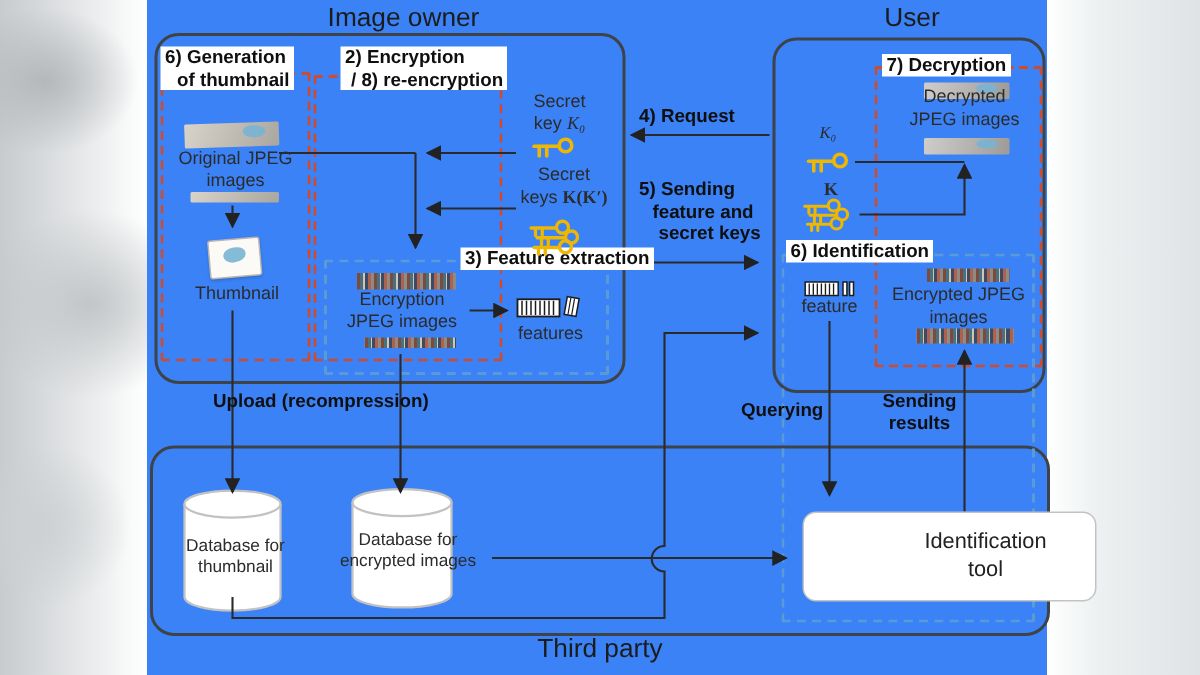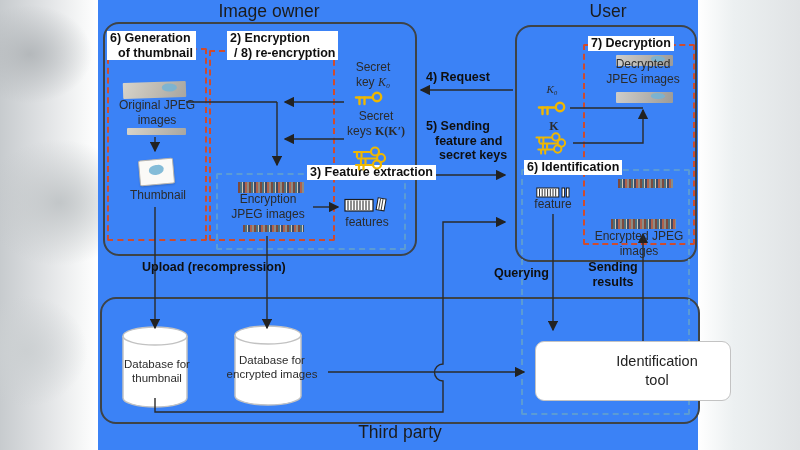--- a/index.html
+++ b/index.html
@@ -219,21 +219,21 @@
     <g stroke="#1c1c1c" fill="#ffffff" stroke-width="1">
       <rect x="0.8" y="1" width="22" height="9"></rect>
       <path d="M3.5 2 V9.5 M6.2 2 V9.5 M8.9 2 V9.5 M11.6 2 V9.5 M14.3 2 V9.5 M17 2 V9.5 M19.7 2 V9.5" fill="none" stroke-width="0.9"></path>
       <rect x="26" y="1" width="2.6" height="9"></rect>
       <rect x="30.4" y="1" width="2.6" height="9"></rect>
     </g>
   </svg>
   <div class="lbl c" style="left:530px;top:197px;width:46px;">feature</div>
 
   <div class="noise" style="left:618px;top:179px;width:55px;height:9px;"></div>
-  <div class="lbl c" style="left:591px;top:189px;width:96px;margin-top:40px;">
+  <div class="lbl c" style="left:591px;top:189px;width:96px;">
     <span class="ln">Encrypted JPEG</span>
     <span class="ln">images</span>
   </div>
   <div class="noise" style="left:611px;top:219px;width:65px;height:10px;"></div>
 
   <div class="lbl small c" style="left:117px;top:357px;width:80px;">
     <span class="ln">Database for</span>
     <span class="ln">thumbnail</span>
   </div>
   <div class="lbl small c" style="left:218px;top:353px;width:108px;">

